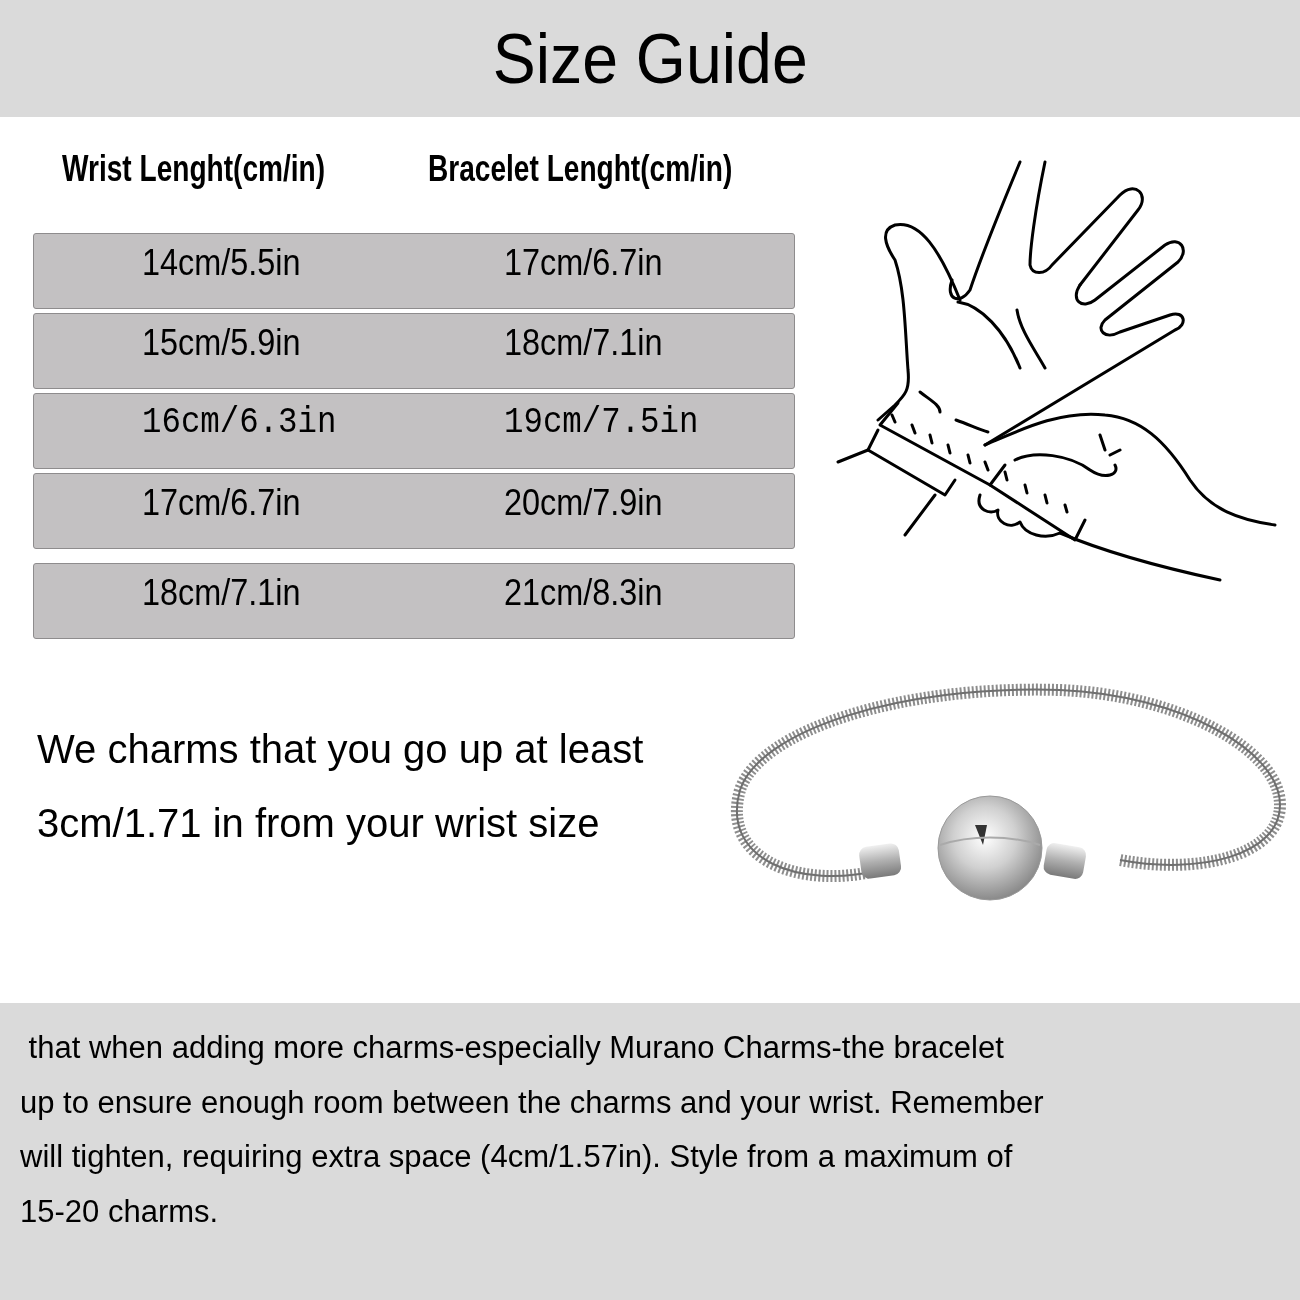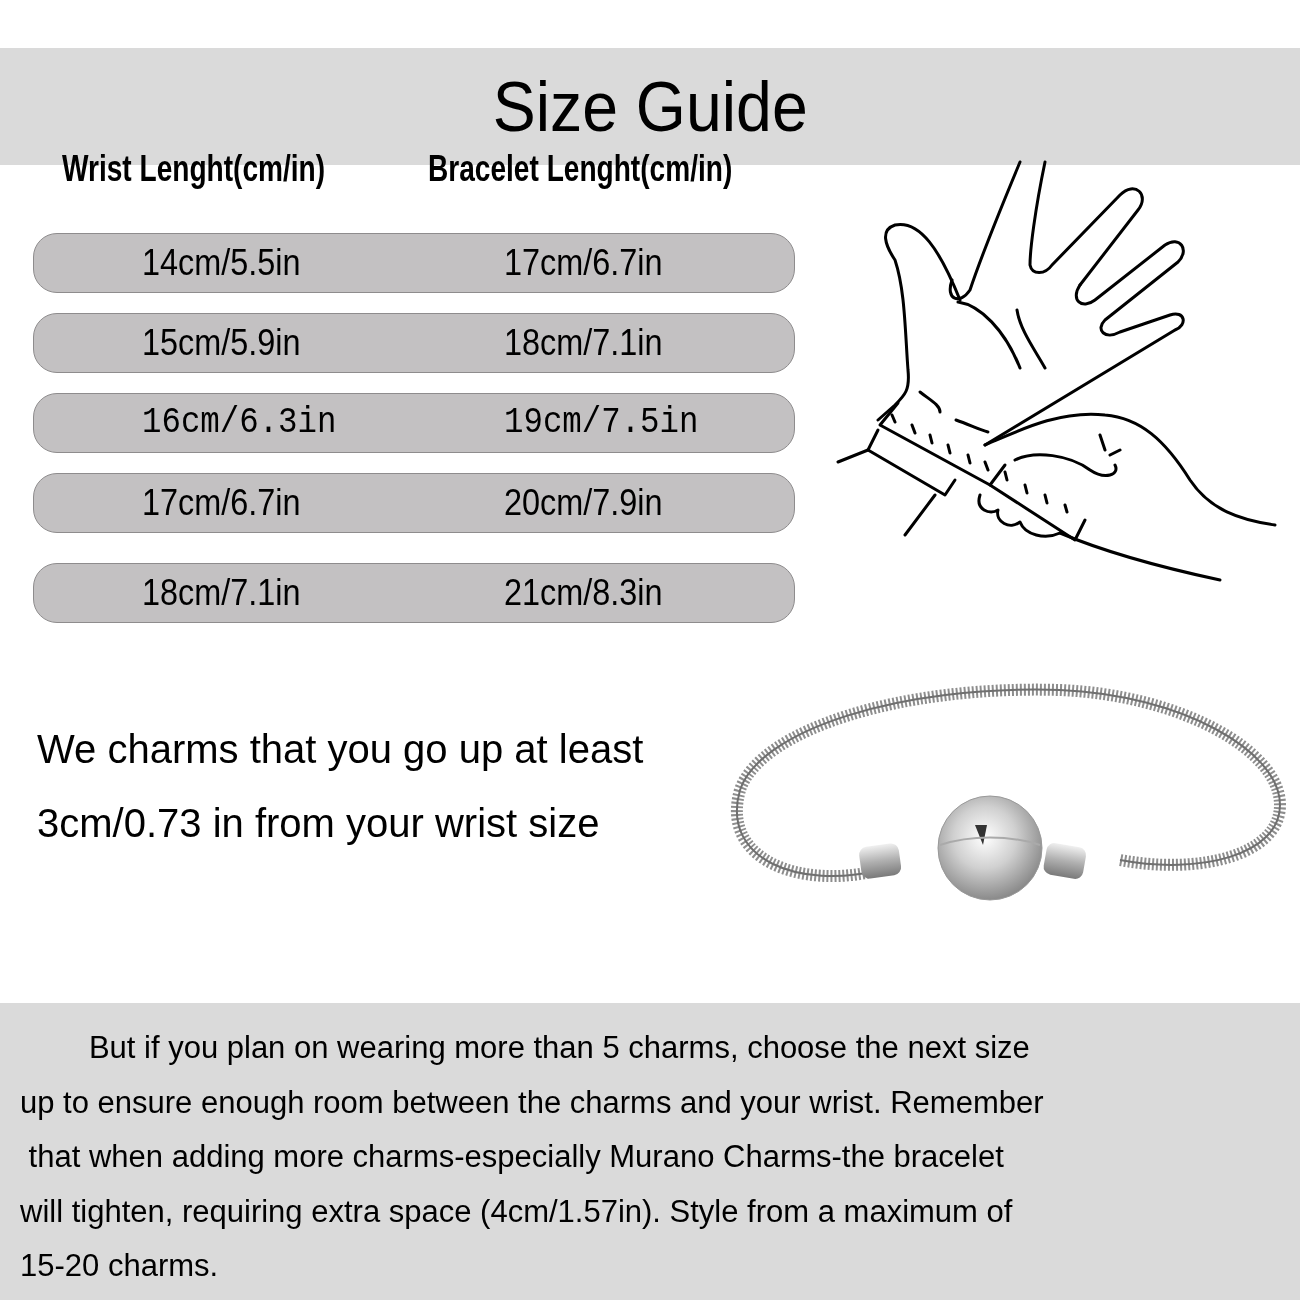--- a/index.html
+++ b/index.html
@@ -2,33 +2,33 @@
 <html><head>
 <meta charset="utf-8">
 <style>
   html, body { margin: 0; padding: 0; }
   body {
     width: 1300px; height: 1300px; position: relative; overflow: hidden;
     background: #ffffff; font-family: "Liberation Sans", sans-serif; color: #000;
   }
   .header {
     position: absolute; left: 0; top: 0; width: 1300px; height: 117px;
-    background: #dadada; display: flex; align-items: center; justify-content: center; margin-top: 48px;
+    background: #dadada; display: flex; align-items: center; justify-content: center;
   }
   .header h1 {
     margin: 0; font-weight: normal; font-size: 70px; letter-spacing: 0px;
     transform: scaleX(0.92); transform-origin: center;
   }
   .col-head {
     position: absolute; top: 148px; font-weight: bold; font-size: 36px;
     transform: scaleX(0.78); transform-origin: left top; white-space: nowrap;
   }
   .row {
-    position: absolute; left: 33px; width: 762px; height: 60px;
-    background: #c3c1c2; border: 1px solid #8e8c8d; border-radius: 24px;
+    position: absolute; left: 33px; width: 762px; height: 76px;
+    background: #c3c1c2; border: 1px solid #8e8c8d; border-radius: 3px;
     box-sizing: border-box;
   }
   .cell {
     position: absolute; top: 8px; font-size: 36px; white-space: nowrap;
     transform: scaleX(0.9); transform-origin: left top;
   }
   .cell.c1 { left: 108px; }
   .cell.c2 { left: 470px; }
   .suggest {
     position: absolute; left: 37px; top: 712px; width: 700px;
@@ -121,24 +121,23 @@
   <path d="M180 210 C100 230 20 200 40 130 C60 70 200 25 360 30 C480 35 580 90 580 145 C580 195 500 215 420 200" fill="none" stroke="#6f6f6f" stroke-width="2"></path>
   <rect x="160" y="185" width="40" height="32" rx="8" fill="url(#capGrad)" transform="rotate(-8 180 200)"></rect>
   <rect x="345" y="185" width="40" height="32" rx="8" fill="url(#capGrad)" transform="rotate(10 365 200)"></rect>
   <circle cx="290" cy="188" r="52" fill="url(#ballGrad)" stroke="#999" stroke-width="1"></circle>
   <path d="M275 165 L287 165 L283 185 Z" fill="#333"></path>
   <path d="M240 185 C270 175 310 175 340 185" fill="none" stroke="#aaa" stroke-width="2"></path>
 </svg>
 
 <div class="suggest">
   <div>We charms that you go up at least</div>
-  <div>3cm/0.73 in from your wrist size</div>
+  <div>3cm/1.71 in from your wrist size</div>
 </div>
 
 <div class="footer">
   <p>
-    <span class="line" style="white-space:pre;">        But if you plan on wearing more than 5 charms, choose the next size</span>
+    <span class="line" style="white-space:pre;"> that when adding more charms-especially Murano Charms-the bracelet</span>
     <span class="line">up to ensure enough room between the charms and your wrist. Remember</span>
-    <span class="line" style="white-space:pre;"> that when adding more charms-especially Murano Charms-the bracelet</span>
     <span class="line">will tighten, requiring extra space (4cm/1.57in). Style from a maximum of</span>
     <span class="line">15-20 charms.</span>
   </p>
 </div>
 
 </body></html>

